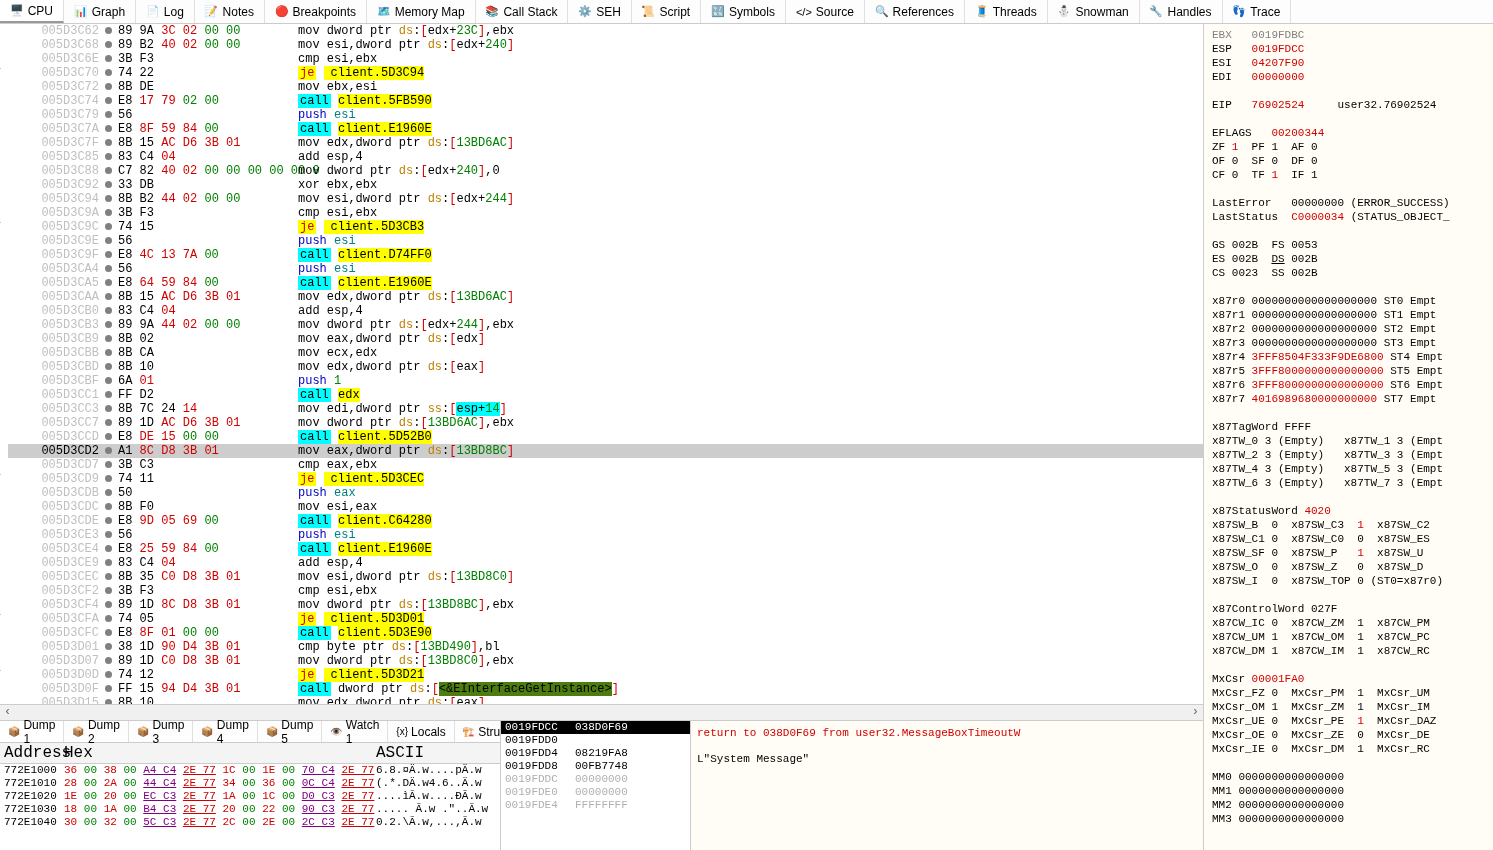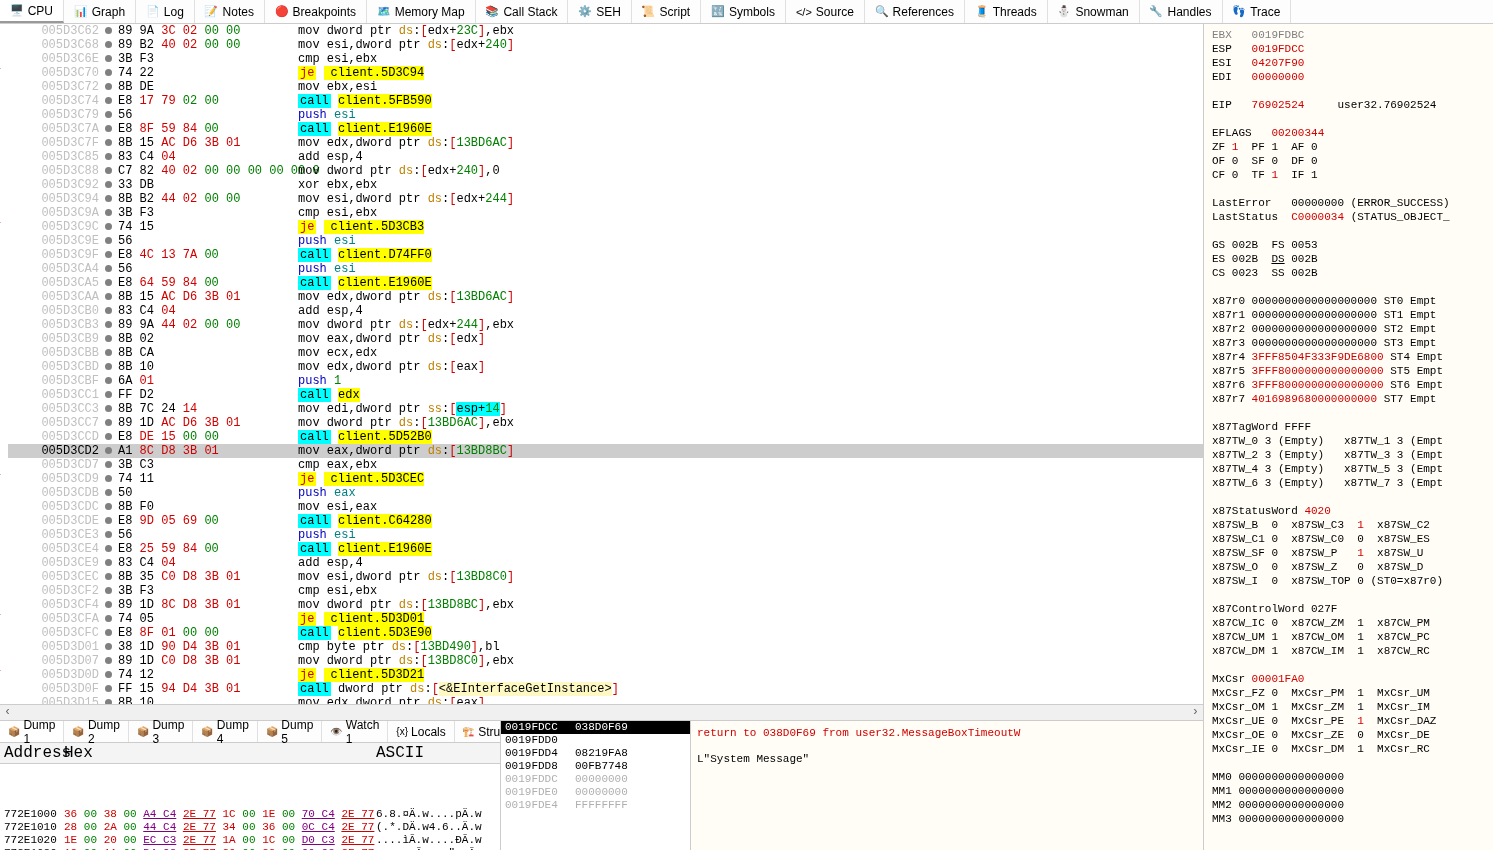--- a/index.html
+++ b/index.html
@@ -20,33 +20,33 @@
 .asm { flex:1; }
 .m-mov { color:#000000; }
 .m-je { background:#FFFF00; color:#D00000; padding:0 2px; }
 .m-call { background:#00FFFF; color:#000; padding:0 2px; }
 .m-call-t { background:#FFFF00; color:#000; }
 .m-push { color:#0000C0; }
 .m-reg { color:#008080; }
 .m-ptr { color:#C08000; }
 .m-br1 { color:#D00000; }
 .m-num { color:#008000; }
-.m-sym { background:#fef9c3; }
+.m-sym { background:#4d7c0f; }
 .m-dest { background:#FFFF00;padding-left:7px; }
 .scrollbar-h { height:16px; background:#f0f0f0; border-top:1px solid #ccc; position:relative; }
 .scrollbar-h::before { content:'‹'; position:absolute; left:4px; top:0; color:#666; }
 .scrollbar-h::after { content:'›'; position:absolute; right:4px; top:0; color:#666; }
 .bottom { height:130px; border-top:1px solid #ccc; display:flex; }
 .dump-area { flex:1; display:flex; flex-direction:column; min-width:0; }
 .dump-tabs { display:flex; background:#fdfdfd; border-bottom:1px solid #ccc; height:22px; }
 .dump-tab { display:flex; align-items:center; gap:3px; padding:2px 8px; border-right:1px solid #e0e0e0; font-family:"Segoe UI",Arial,sans-serif; font-size:12px; cursor:pointer; }
 .dump-tab.active { background:#fff; }
 .hex-head { display:flex; background:#f4f4f4; border-bottom:1px solid #ccc; font-size:16px; padding:1px 4px; }
 .hex-head .c1{ width:60px; } .hex-head .c2{ flex:1; } .hex-head .c3{ width:120px; }
-.hex-body { flex:1; overflow:auto; font-size:11px; padding:0 4px;margin-top:44px; }
+.hex-body { flex:1; overflow:auto; font-size:11px; padding:0 4px; }
 .hex-row { display:flex; white-space:pre; line-height:13px; }
 .hex-row .addr { width:60px; color:#000; }
 .hex-row .bytes { flex:1; }
 .hex-row .ascii { width:120px; color:#000; }
 .hx-r { color:#D00000; } .hx-g { color:#008000; } .hx-p { color:#800080; } .hx-k{color:#000;}
 .hex-u { text-decoration:underline; }
 .stack { width:190px; border-left:1px solid #ccc; overflow:auto; background:#fff; font-size:11px; }
 .stack-row { display:flex; white-space:pre; line-height:13px; padding:0 4px; }
 .stack-row.sel { background:#000; color:#fff; }
 .stack-row .sa { width:70px; } .stack-row .sv { flex:1; }

